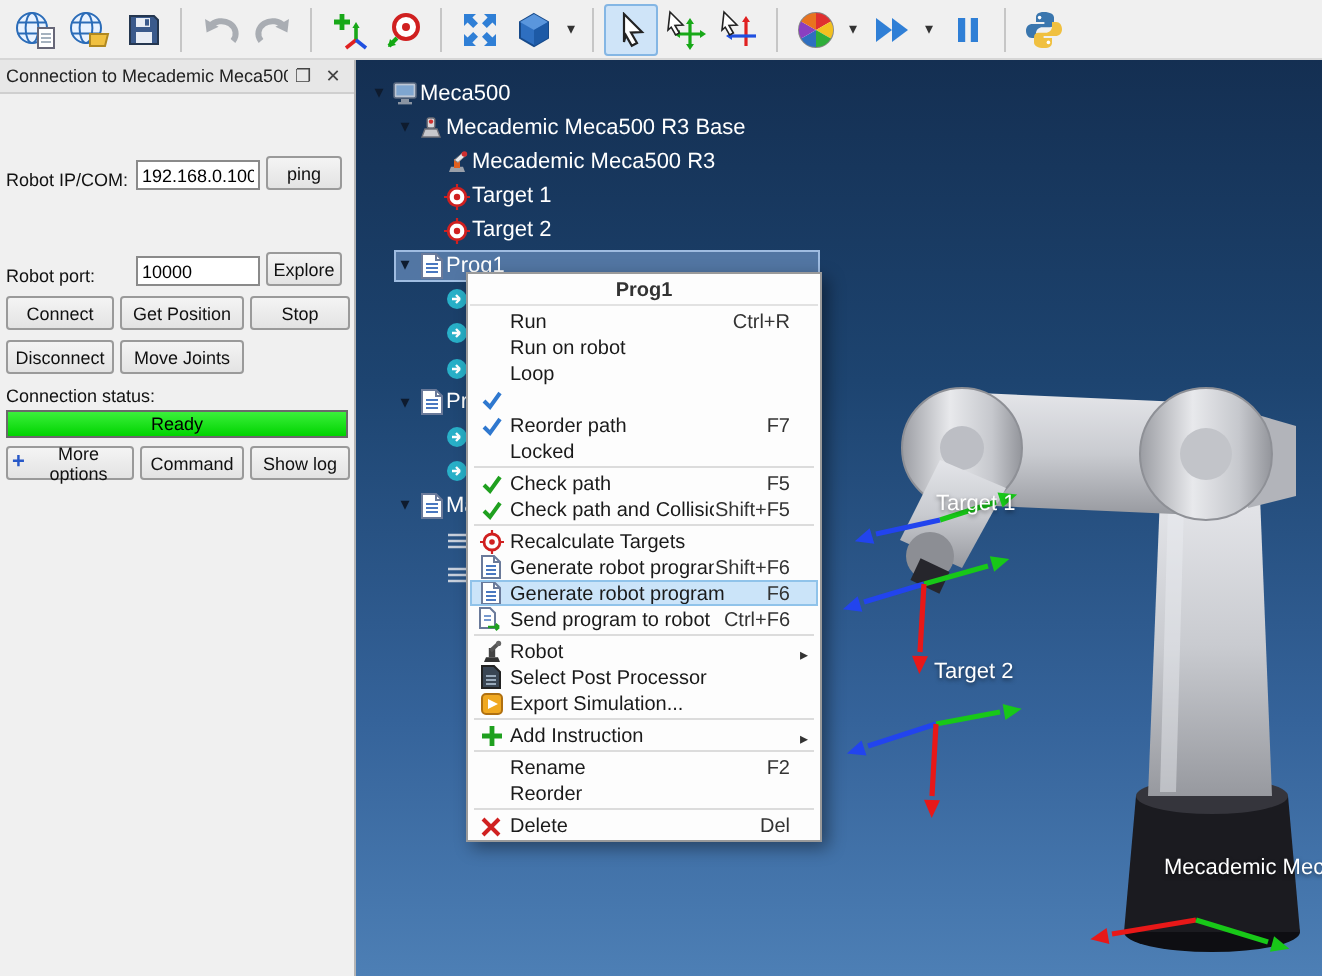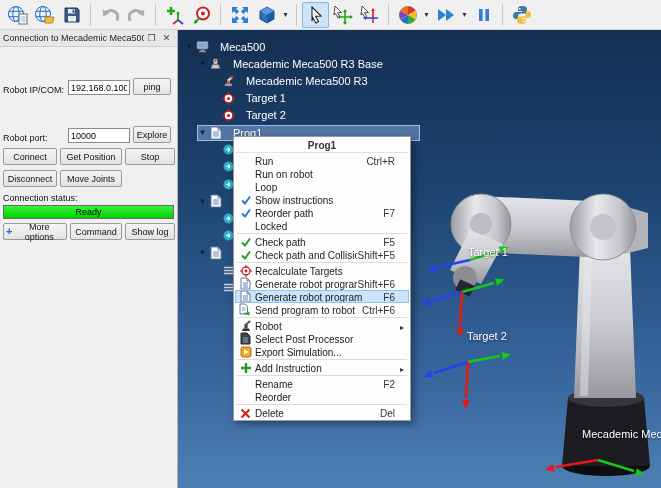--- a/index.html
+++ b/index.html
@@ -32,21 +32,21 @@
   #scene{position:absolute;left:0;top:0;}
   .vlabel{position:absolute;color:#fff;font-size:11px;white-space:nowrap;text-shadow:0 1px 2px rgba(0,0,0,.5);}
 
   
   #tree{position:absolute;left:0;top:8px;width:483px;}
   .trow{height:17.2px;display:flex;align-items:center;}
   .rowline{display:flex;align-items:center;height:16px;}
   .rowline.sel{background:rgba(130,165,215,.55);outline:1px solid rgba(185,212,245,.75);outline-offset:-1px;padding-right:158px;}
   .tarrow{width:11px;font-size:9px;color:#0e1b2e;text-align:center;flex:none;line-height:1;}
   .ticon{width:15px;flex:none;display:flex;align-items:center;justify-content:center;}
-  .tlabel{color:#fff;font-size:11px;margin-left:10px;white-space:nowrap;}
+  .tlabel{color:#fff;font-size:11px;margin-left:0;white-space:nowrap;}
 
   
   #ctx{position:absolute;left:55px;top:106px;width:178px;background:#fdfdfd;border:1px solid #9a9a9a;box-shadow:3px 3px 8px rgba(0,0,0,.4);padding:1px;font-size:10px;color:#1a1a1a;}
   .ctx-title{height:15px;display:flex;align-items:center;justify-content:center;font-weight:bold;color:#333;border-bottom:1px solid #e2e2e2;margin-bottom:1px;}
   .mi{height:13px;display:flex;align-items:flex-end;padding:0 1px;}
   .mi.hl{background:#cbe4f9;outline:1px solid #90c3ea;outline-offset:-1px;}
   .mi .ic{width:19px;flex:none;display:flex;align-items:center;justify-content:center;}
   .mi .lb{flex:1;white-space:nowrap;overflow:hidden;}
   .mi .sc{flex:none;padding-right:5px;color:#333;}
   .mi .sub{flex:none;width:8px;font-size:8px;color:#333;}
@@ -520,21 +520,20 @@
           <span class="lb">Loop</span>
           <span class="sc"></span>
           <span class="sub"></span>
         </div>
         <div class="mi">
           <span class="ic">
             <svg width="12" height="12" viewBox="0 0 12 12">
               <path d="M2 6.5l3 3 5-7" fill="none" stroke="#2f78cf" stroke-width="2"></path>
             </svg>
           </span>
-          <span class="lb">Show instructions</span>
           <span class="sc"></span>
           <span class="sub"></span>
         </div>
         <div class="mi">
           <span class="ic">
             <svg width="12" height="12" viewBox="0 0 12 12">
               <path d="M2 6.5l3 3 5-7" fill="none" stroke="#2f78cf" stroke-width="2"></path>
             </svg>
           </span>
           <span class="lb">Reorder path</span>

